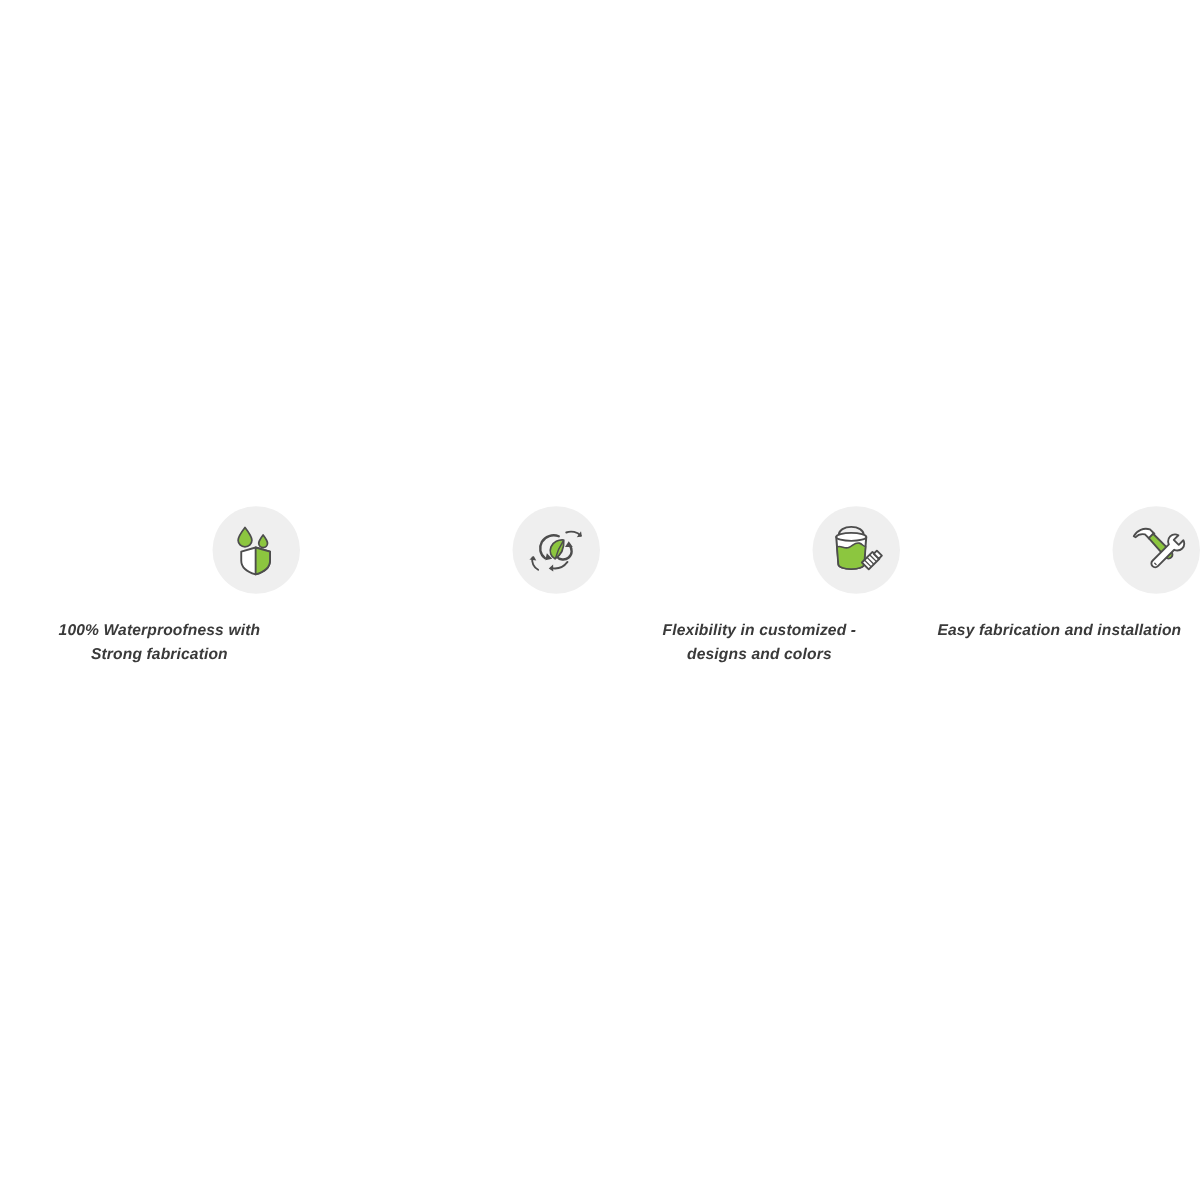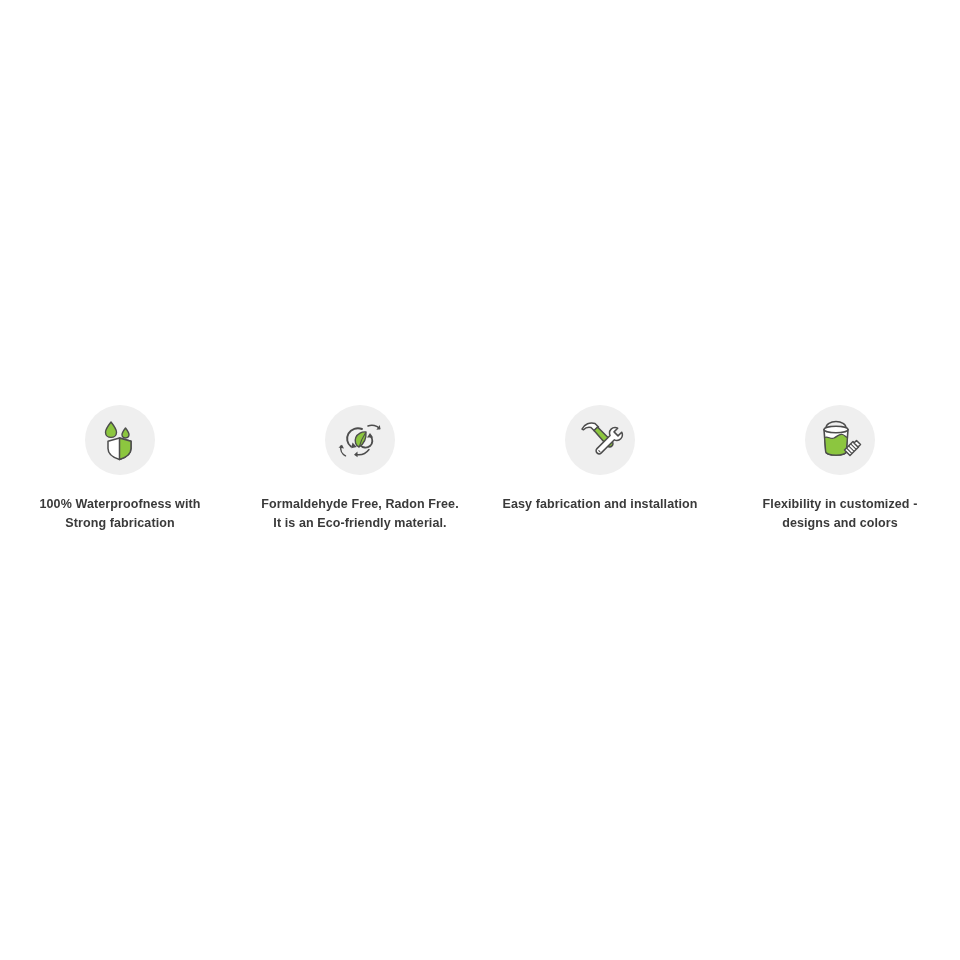--- a/index.html
+++ b/index.html
@@ -20,21 +20,22 @@
     width: 960px;
     display: flex;
     flex-direction: row;
     align-items: flex-start;
     justify-content: space-between;
   }
   .feature-item {
     width: 240px;
     display: flex;
     flex-direction: column;
-    align-items: center;
+    align-items: flex-end;
+    font-style: italic;
   }
   .icon-circle {
     width: 70px;
     height: 70px;
     border-radius: 50%;
     background: #efefef;
     display: flex;
     align-items: center;
     justify-content: center;
   }
@@ -82,38 +83,20 @@
         <path d="M33 31.5 C30 35.5 25 37.5 20 36.5" fill="none" stroke="#4d4d4d" stroke-width="1.5" stroke-linecap="round"></path>
         <path d="M21.5 33.5 L18 36.8 L21.6 39.2 Z" fill="#4d4d4d"></path>
         <path d="M26 11 C21 9 15 11 12.5 15.5 C10 20 11 25.5 15 28.5" fill="none" stroke="#4d4d4d" stroke-width="1.9" stroke-linecap="round"></path>
         <path d="M16.5 24.5 L15.2 30.2 L20.8 29 Z" fill="#4d4d4d"></path>
         <path d="M24 27 C26.5 30 31 30.5 34 28 C37 25.5 37 21 34.5 18" fill="none" stroke="#4d4d4d" stroke-width="1.9" stroke-linecap="round"></path>
         <path d="M37.2 19.5 L34 15 L31 19.5 Z" fill="#4d4d4d"></path>
         <path d="M30 14 C26 13.5 21.5 15.5 19.8 19.5 C18.2 23.5 19.8 27.5 23 29 C27 26.5 30.5 22 30 14 Z" fill="#8cc63f" stroke="#4d4d4d" stroke-width="1.4" stroke-linejoin="round"></path>
         <path d="M29.5 15 C26.5 19.5 24.5 24 23.3 28.8" fill="none" stroke="#4d4d4d" stroke-width="1.1" stroke-linecap="round"></path>
       </svg>
     </div>
-    <div class="feature-caption">
-      <span>Formaldehyde Free, Radon Free.</span><br>
-      <span>It is an Eco-friendly material.</span>
-    </div>
-  </div>
-
-  <div class="feature-item">
-    <div class="icon-circle">
-      <svg width="48" height="46" viewBox="0 0 48 46" aria-hidden="true">
-        <path d="M6 12 C8.5 7 14 5 19 6.5 L22.5 10 L18.5 14 L15 10.5 C12.5 10 9.5 10.5 7.5 12.8 Z" fill="#ffffff" stroke="#4d4d4d" stroke-width="1.5" stroke-linejoin="round"></path>
-        <path d="M18 13.5 L21.5 10 L36 24.5 C37.3 25.8 37.3 27.6 36 28.9 C34.7 30.2 32.9 30.2 31.6 28.9 Z" fill="#8cc63f" stroke="#4d4d4d" stroke-width="1.5" stroke-linejoin="round"></path>
-        <path d="M39 10.5 C36 10.5 33.5 13 33.5 16 C33.5 16.9 33.7 17.7 34.1 18.5 L21 31.6 C19.8 32.8 19.8 34.7 21 35.9 C22.2 37.1 24.1 37.1 25.3 35.9 L38.4 22.8 C39.2 23.2 40 23.4 40.9 23.4 C43.9 23.4 46.4 20.9 46.4 17.9 C46.4 16.9 46.1 16 45.7 15.2 L42 18.9 L38 14.9 L41.7 11.2 C40.9 10.8 40 10.5 39 10.5 Z" fill="#ffffff" stroke="#4d4d4d" stroke-width="1.5" stroke-linejoin="round"></path>
-        <path d="M22.8 33.6 L23.9 34.7" stroke="#4d4d4d" stroke-width="1.1" stroke-linecap="round"></path>
-      </svg>
-    </div>
-    <div class="feature-caption">
-      <span>Easy fabrication and installation</span>
-    </div>
   </div>
 
   <div class="feature-item">
     <div class="icon-circle">
       <svg width="46" height="46" viewBox="0 0 46 46" aria-hidden="true">
         <path d="M9 11 C9 7.2 13.5 4.5 19 4.5 C24.5 4.5 29 7.2 29 11" fill="none" stroke="#4d4d4d" stroke-width="1.5"></path>
         <path d="M7 12.5 L31 12.5 L29.3 34.5 C29.1 36.6 24.8 38.2 19 38.2 C13.2 38.2 8.9 36.6 8.7 34.5 Z" fill="#ffffff" stroke="#4d4d4d" stroke-width="1.6" stroke-linejoin="round"></path>
         <path d="M7.6 20.5 C11 19 13.5 22.5 17 21 C20.5 19.5 22 16.5 25.5 17.5 C28 18.2 29 20.5 30.4 20.2 L29.3 34.5 C29.1 36.6 24.8 38.2 19 38.2 C13.2 38.2 8.9 36.6 8.7 34.5 Z" fill="#8cc63f" stroke="#4d4d4d" stroke-width="1.3" stroke-linejoin="round"></path>
         <ellipse cx="19" cy="12.5" rx="12" ry="3.2" fill="#ffffff" stroke="#4d4d4d" stroke-width="1.5"></ellipse>
         <path d="M27.5 33 L36 24.5 L41.5 30 L33 38.5 Z" fill="#ffffff" stroke="#4d4d4d" stroke-width="1.5" stroke-linejoin="round"></path>
@@ -122,13 +105,27 @@
         <path d="M33.7 26.8 L39 32.1" stroke="#4d4d4d" stroke-width="1.1"></path>
         <path d="M39.5 23.5 L43.5 27.5 L41 30 L37 26 Z" fill="#ffffff" stroke="#4d4d4d" stroke-width="1.5" stroke-linejoin="round"></path>
       </svg>
     </div>
     <div class="feature-caption">
       <span>Flexibility in customized -</span><br>
       <span>designs and colors</span>
     </div>
   </div>
 
+  <div class="feature-item">
+    <div class="icon-circle">
+      <svg width="48" height="46" viewBox="0 0 48 46" aria-hidden="true">
+        <path d="M6 12 C8.5 7 14 5 19 6.5 L22.5 10 L18.5 14 L15 10.5 C12.5 10 9.5 10.5 7.5 12.8 Z" fill="#ffffff" stroke="#4d4d4d" stroke-width="1.5" stroke-linejoin="round"></path>
+        <path d="M18 13.5 L21.5 10 L36 24.5 C37.3 25.8 37.3 27.6 36 28.9 C34.7 30.2 32.9 30.2 31.6 28.9 Z" fill="#8cc63f" stroke="#4d4d4d" stroke-width="1.5" stroke-linejoin="round"></path>
+        <path d="M39 10.5 C36 10.5 33.5 13 33.5 16 C33.5 16.9 33.7 17.7 34.1 18.5 L21 31.6 C19.8 32.8 19.8 34.7 21 35.9 C22.2 37.1 24.1 37.1 25.3 35.9 L38.4 22.8 C39.2 23.2 40 23.4 40.9 23.4 C43.9 23.4 46.4 20.9 46.4 17.9 C46.4 16.9 46.1 16 45.7 15.2 L42 18.9 L38 14.9 L41.7 11.2 C40.9 10.8 40 10.5 39 10.5 Z" fill="#ffffff" stroke="#4d4d4d" stroke-width="1.5" stroke-linejoin="round"></path>
+        <path d="M22.8 33.6 L23.9 34.7" stroke="#4d4d4d" stroke-width="1.1" stroke-linecap="round"></path>
+      </svg>
+    </div>
+    <div class="feature-caption">
+      <span>Easy fabrication and installation</span>
+    </div>
+  </div>
+
 </div>
 
 </body></html>

